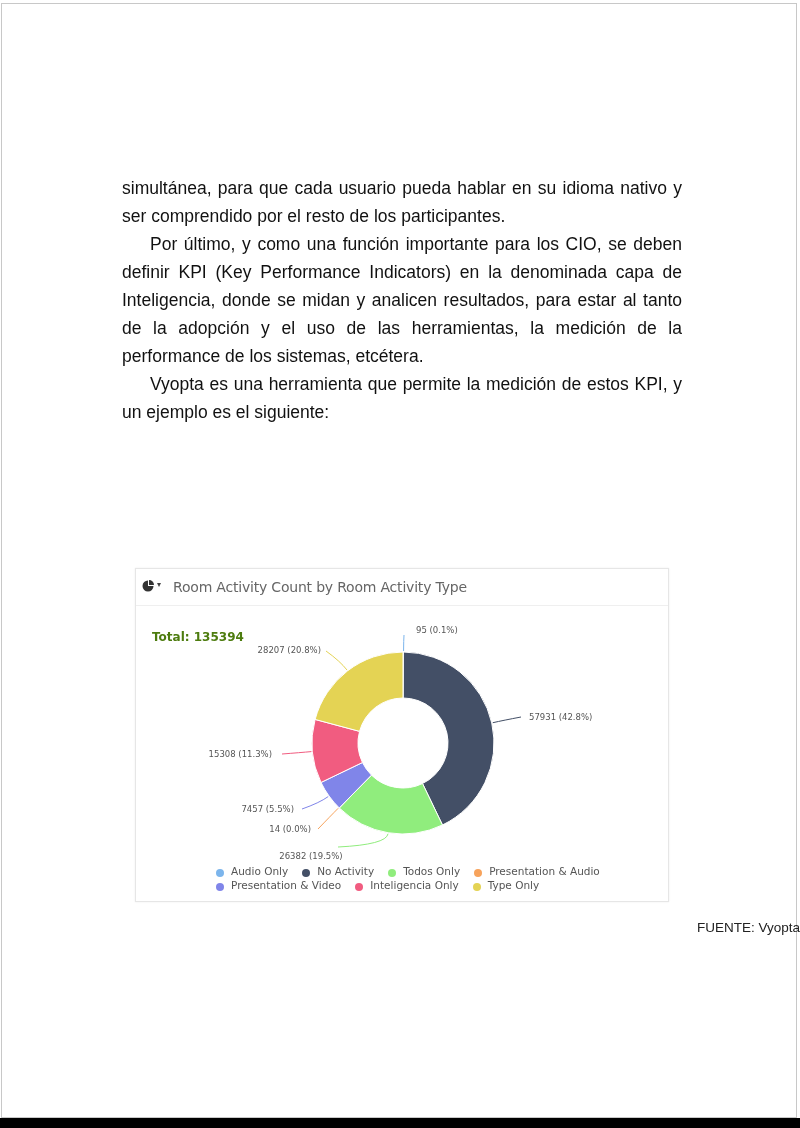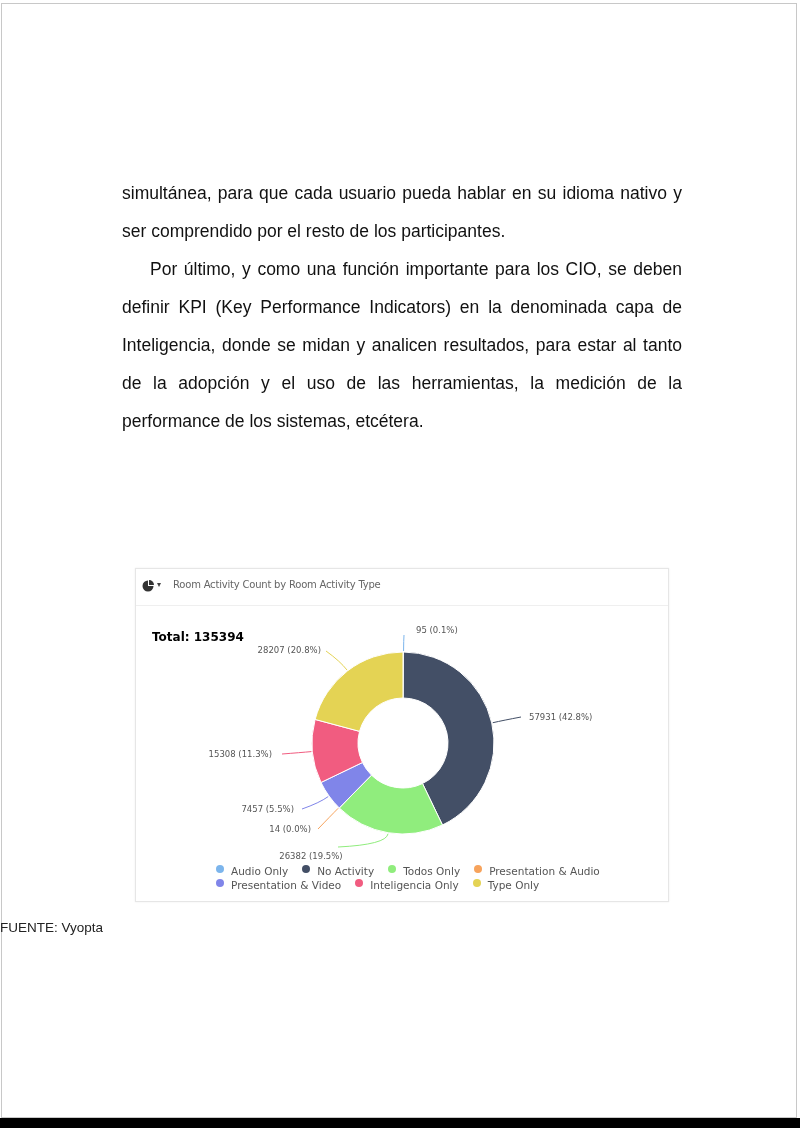--- a/index.html
+++ b/index.html
@@ -7,60 +7,61 @@
     width: 800px; height: 1128px; background: #ffffff; position: relative; overflow: hidden;
     font-family: "Liberation Sans", sans-serif;
   }
   .page {
     position: absolute; left: 1px; top: 3px; width: 796px; height: 1115px;
     border: 1px solid #c8c8c8; background: #ffffff; box-sizing: border-box;
   }
   .bottom-bar { position: absolute; left: 0; top: 1118px; width: 800px; height: 10px; background: #000; }
   .text-block {
     position: absolute; left: 120px; top: 170px; width: 560px;
-    font-size: 17.5px; line-height: 38px; color: #111; text-align: justify;
+    font-size: 17.5px; line-height: 28px; color: #111; text-align: justify;
   }
   .text-block p { margin: 0; }
   .text-block p.indent { text-indent: 28px; }
   .chart-card {
     position: absolute; left: 135px; top: 568px; width: 534px; height: 334px;
     border: 1px solid #e6e6e6; box-shadow: 0 0 2px #eeeeee; background: #fff; box-sizing: border-box;
   }
   .chart-header {
     position: absolute; left: 0; top: 0; width: 100%; height: 36px;
     border-bottom: 1px solid #efefef;
   }
   .chart-icon { position: absolute; left: 6px; top: 11px; width: 12px; height: 12px; }
   .chart-caret { position: absolute; left: 21px; top: 11px; font-size: 8px; color: #444; }
   .chart-title {
-    position: absolute; left: 37px; top: 10px; font-size: 10px; color: #666;
+    position: absolute; left: 37px; top: 10px; font-size: 14px; color: #666;
     font-family: "DejaVu Sans", sans-serif; letter-spacing: -0.2px;
   }
   .chart-total {
-    position: absolute; left: 16px; top: 61px; font-size: 12px; font-weight: bold; color: #000000;
+    position: absolute; left: 16px; top: 61px; font-size: 12px; font-weight: bold; color: #4d7c0f;
     font-family: "DejaVu Sans", sans-serif;
   }
   .donut { position: absolute; left: 0; top: 0; }
   .label { font-family: "DejaVu Sans", sans-serif; font-size: 8.5px; fill: #555; }
   .legend { position: absolute; left: 80px; top: 295px; font-family: "DejaVu Sans", sans-serif; font-size: 10.5px; color: #555; }
   .legend-row { display: flex; height: 14px; align-items: center; }
-  .legend-item { display: flex; align-items: flex-start; margin-right: 14px; white-space: nowrap; }
+  .legend-item { display: flex; align-items: flex-end; margin-right: 14px; white-space: nowrap; }
   .dot { width: 8px; height: 8px; border-radius: 50%; display: inline-block; margin-right: 7px; }
   .caption {
-    position: absolute; left: 0; width: 800px; top: 920px; text-align: left;
+    position: absolute; left: 0; width: 800px; top: 920px; text-align: right;
     font-size: 13.5px; color: #222;
   }
 </style>
 </head>
 <body>
 
 <div class="page">
   <div class="text-block">
     <p>simultánea, para que cada usuario pueda hablar en su idioma nativo y ser comprendido por el resto de los participantes.</p>
     <p class="indent">Por último, y como una función importante para los CIO, se deben definir KPI (Key Performance Indicators) en la denominada capa de Inteligencia, donde se midan y analicen resultados, para estar al tanto de la adopción y el uso de las herramientas, la medición de la performance de los sistemas, etcétera.</p>
+    <p class="indent">Vyopta es una herramienta que permite la medición de estos KPI, y un ejemplo es el siguiente:</p>
   </div>
 </div>
 
 <div class="chart-card">
   <div class="chart-header">
     <svg class="chart-icon" viewBox="0 0 12 12">
       <path d="M6 6 L6 0.5 A5.5 5.5 0 1 0 11.5 6 Z" fill="#333"></path>
       <path d="M7 5 L7 0 A5 5 0 0 1 12 5 Z" fill="#333"></path>
     </svg>
     <span class="chart-caret">▾</span>

